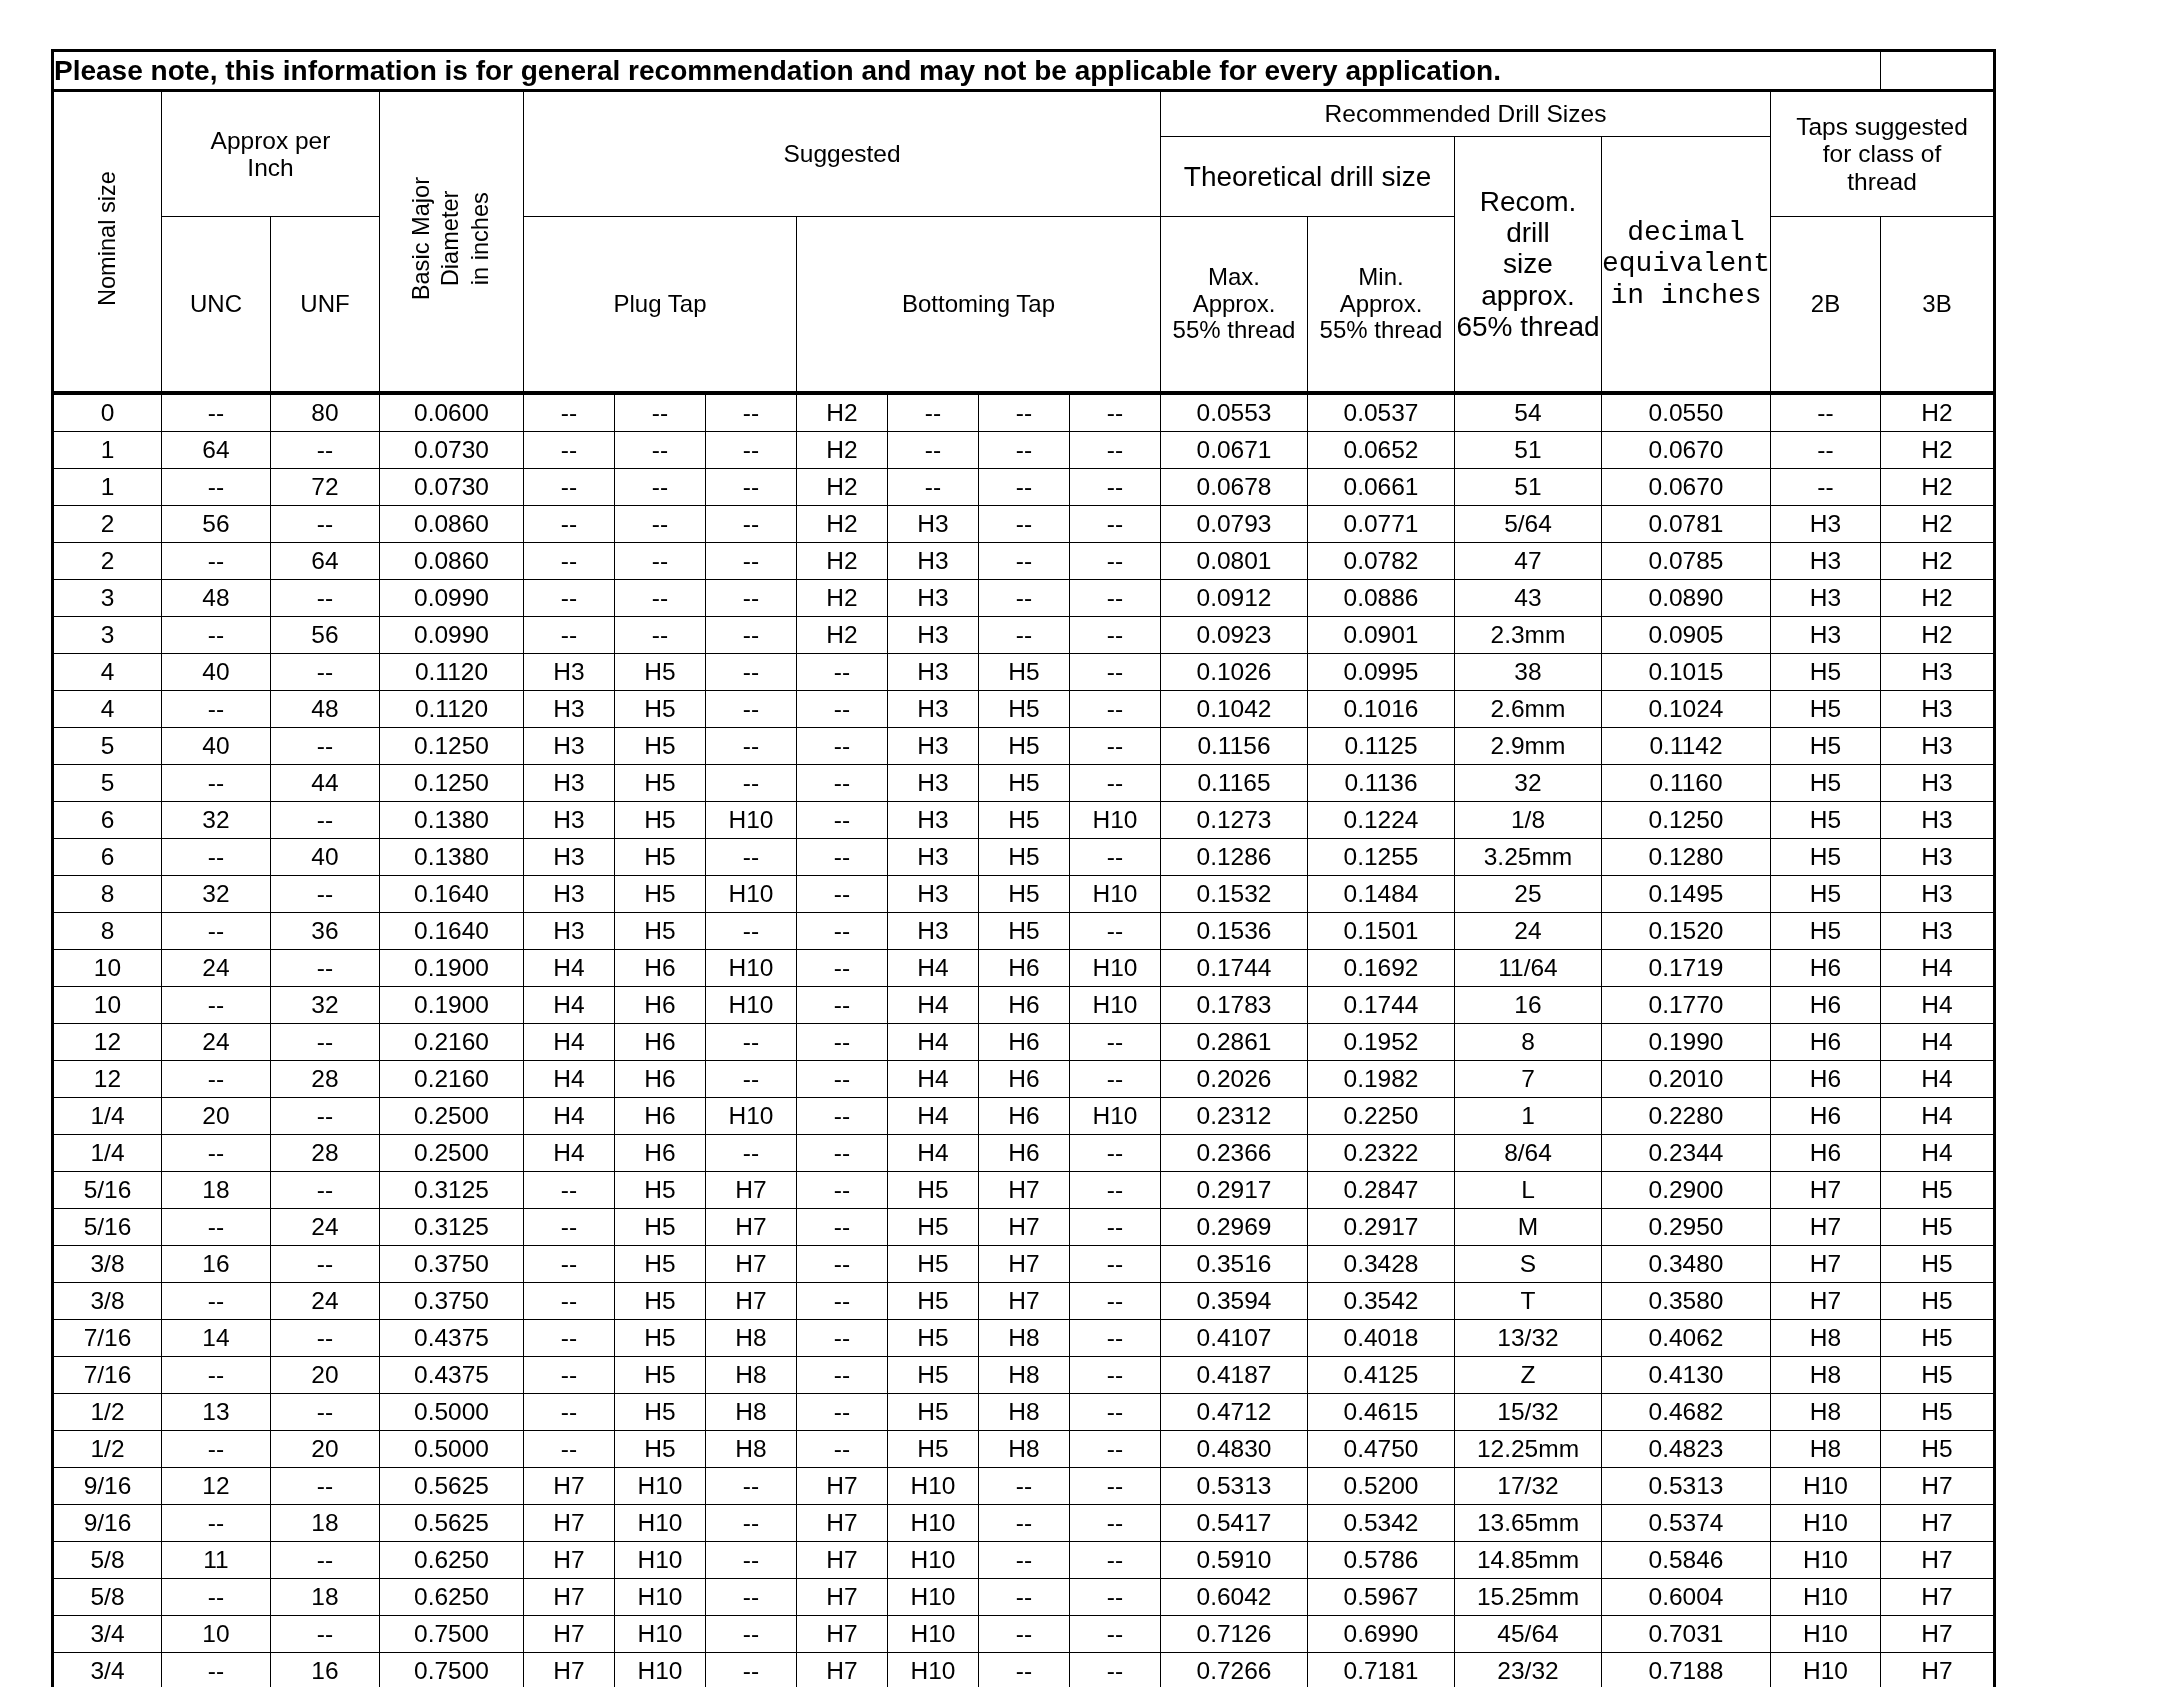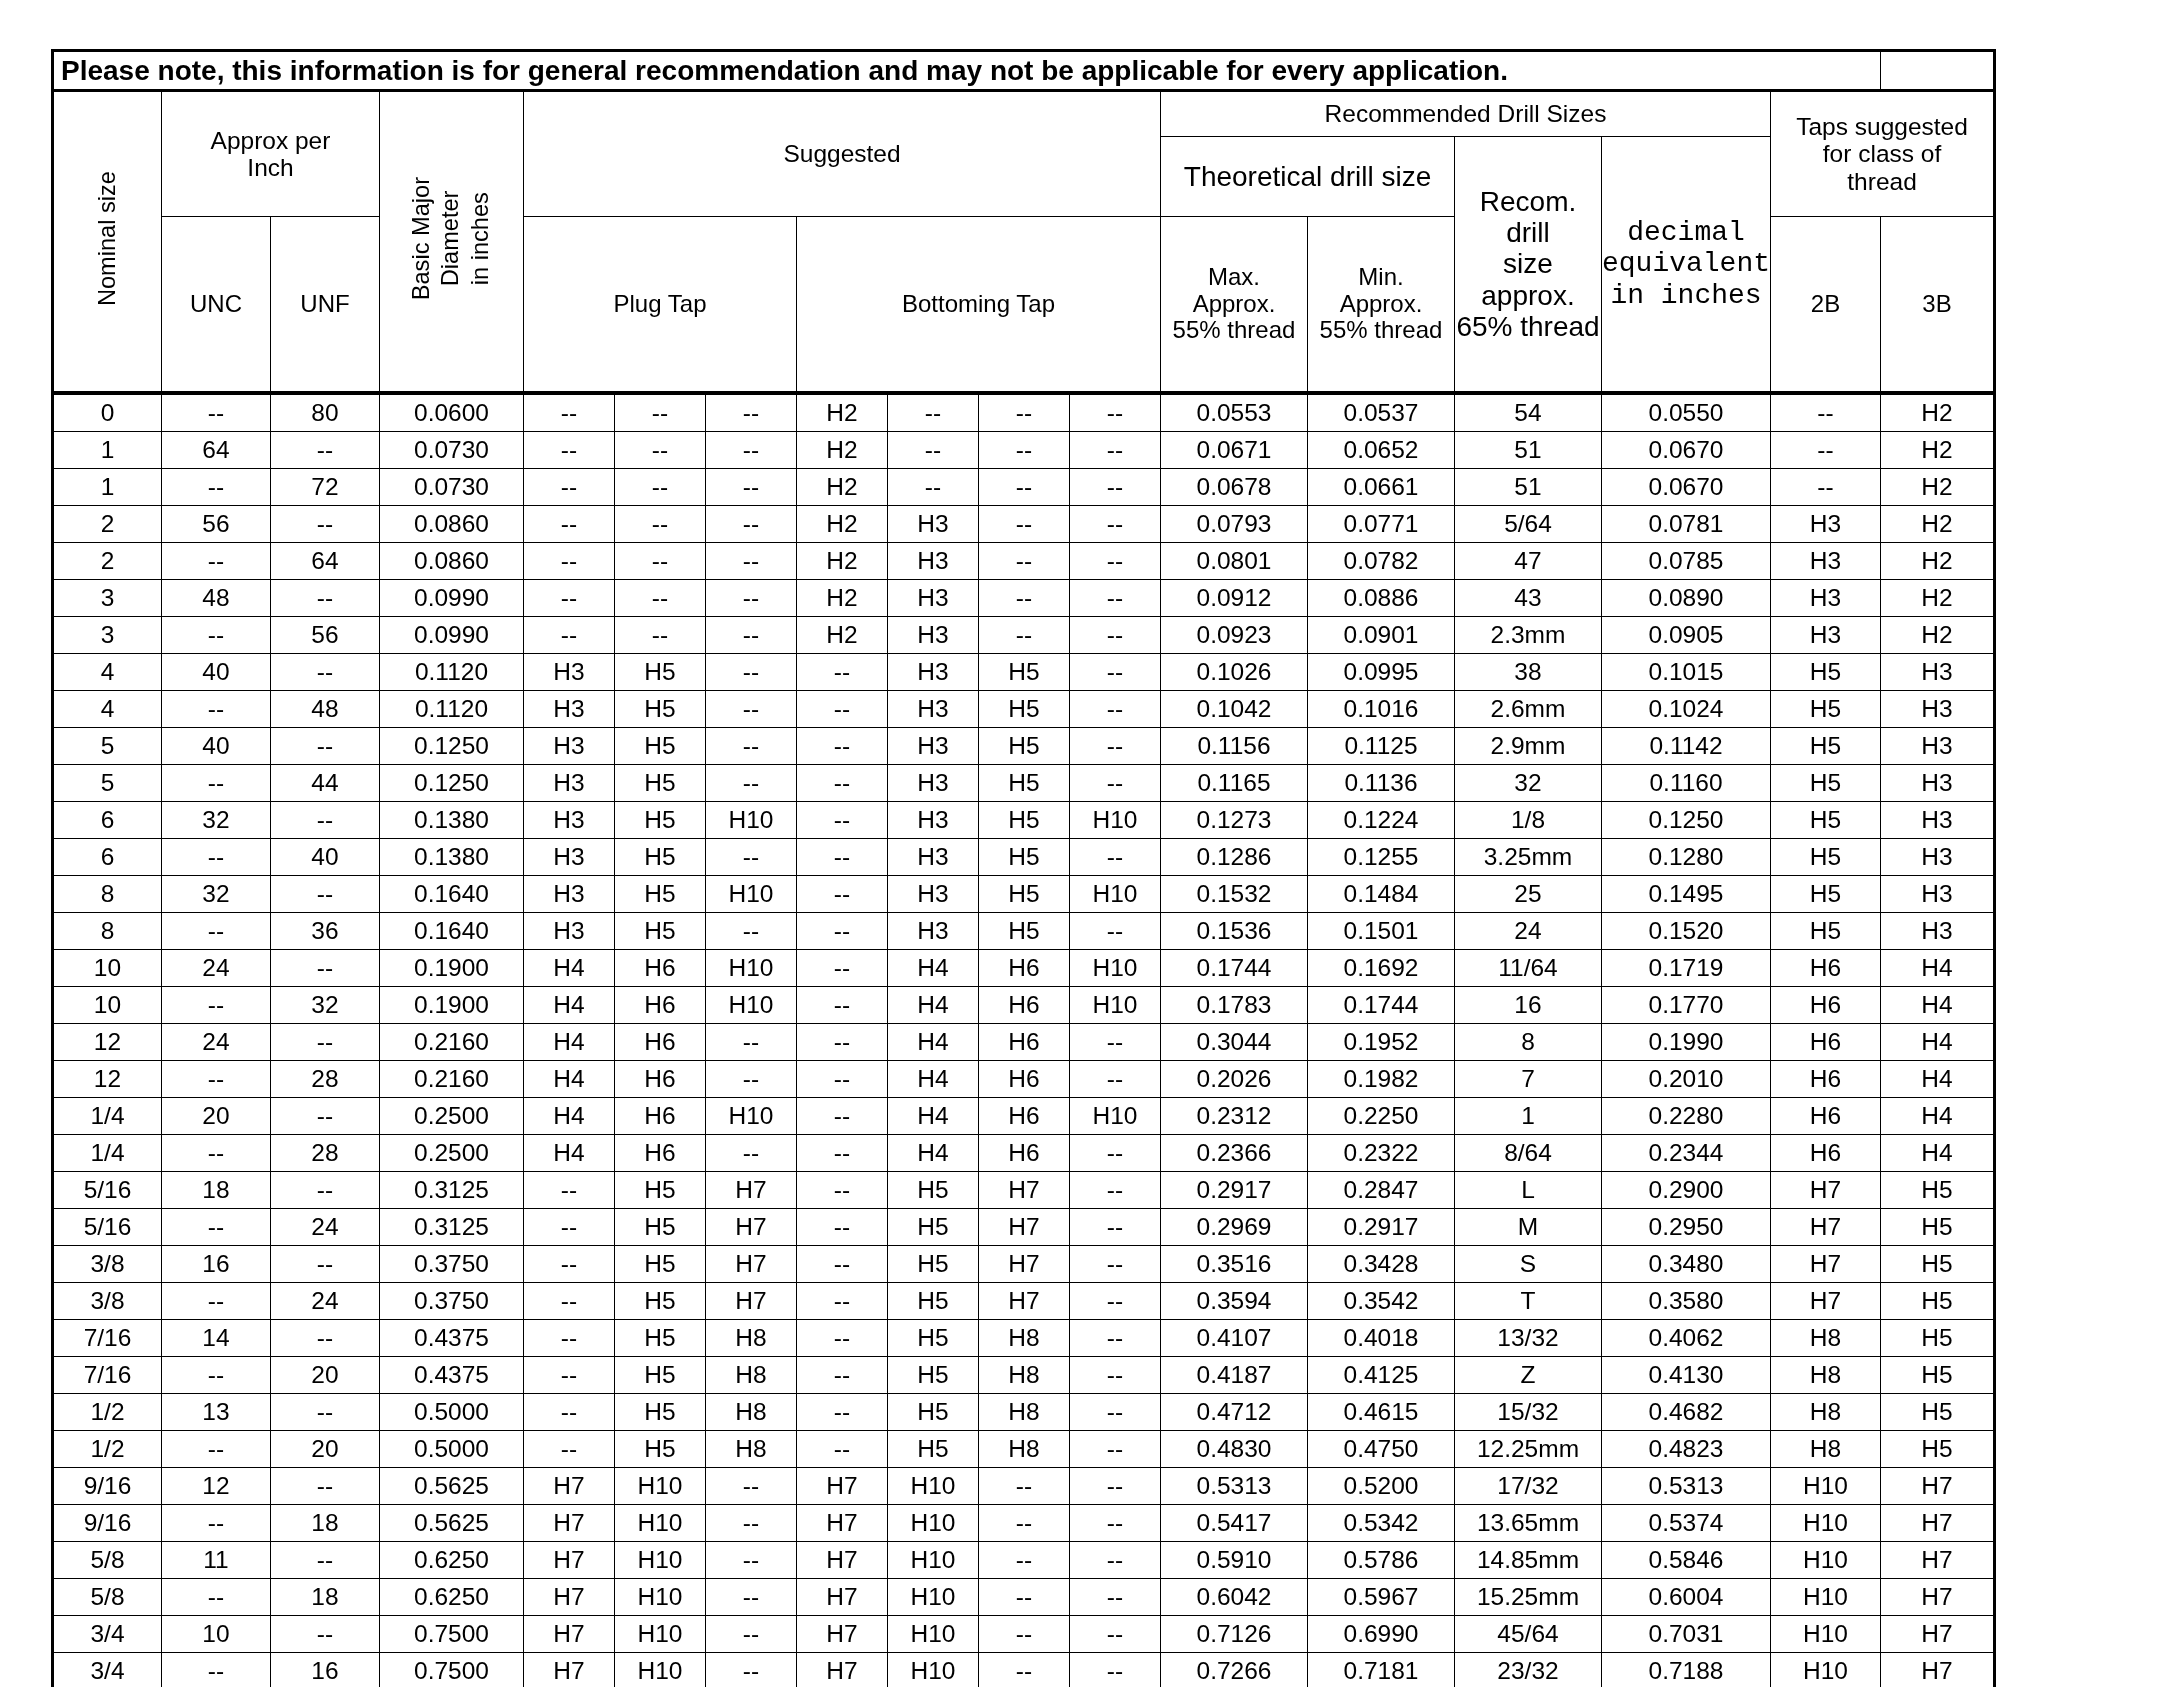--- a/index.html
+++ b/index.html
@@ -23,21 +23,20 @@
     vertical-align:middle;
     overflow:hidden;
   }
   
   tr.banner td{
     height:37px;
     border-bottom:3.5px solid #000;
     text-align:left;
     font-weight:bold;
     font-size:28px;
-    padding-left:7px;
     white-space:nowrap;
   }
   
   tr.h2 td{height:44px;font-size:24.5px;}
   tr.h3 td{height:79px;font-size:28px;}
   tr.h4 td{height:174px;font-size:24px;}
   thead td{line-height:1.12;}
   .pre{white-space:pre-line;}
   .vbottom{vertical-align:bottom;padding-bottom:5.2px;}
   .small{font-size:21px;margin-top:32px;}
@@ -455,21 +454,21 @@
           <td>24</td>
           <td>--</td>
           <td>0.2160</td>
           <td>H4</td>
           <td>H6</td>
           <td>--</td>
           <td>--</td>
           <td>H4</td>
           <td>H6</td>
           <td>--</td>
-          <td>0.3044</td>
+          <td>0.2861</td>
           <td>0.1952</td>
           <td>8</td>
           <td>0.1990</td>
           <td>H6</td>
           <td>H4</td>
         </tr>
         <tr>
           <td>12</td>
           <td>--</td>
           <td>28</td>

